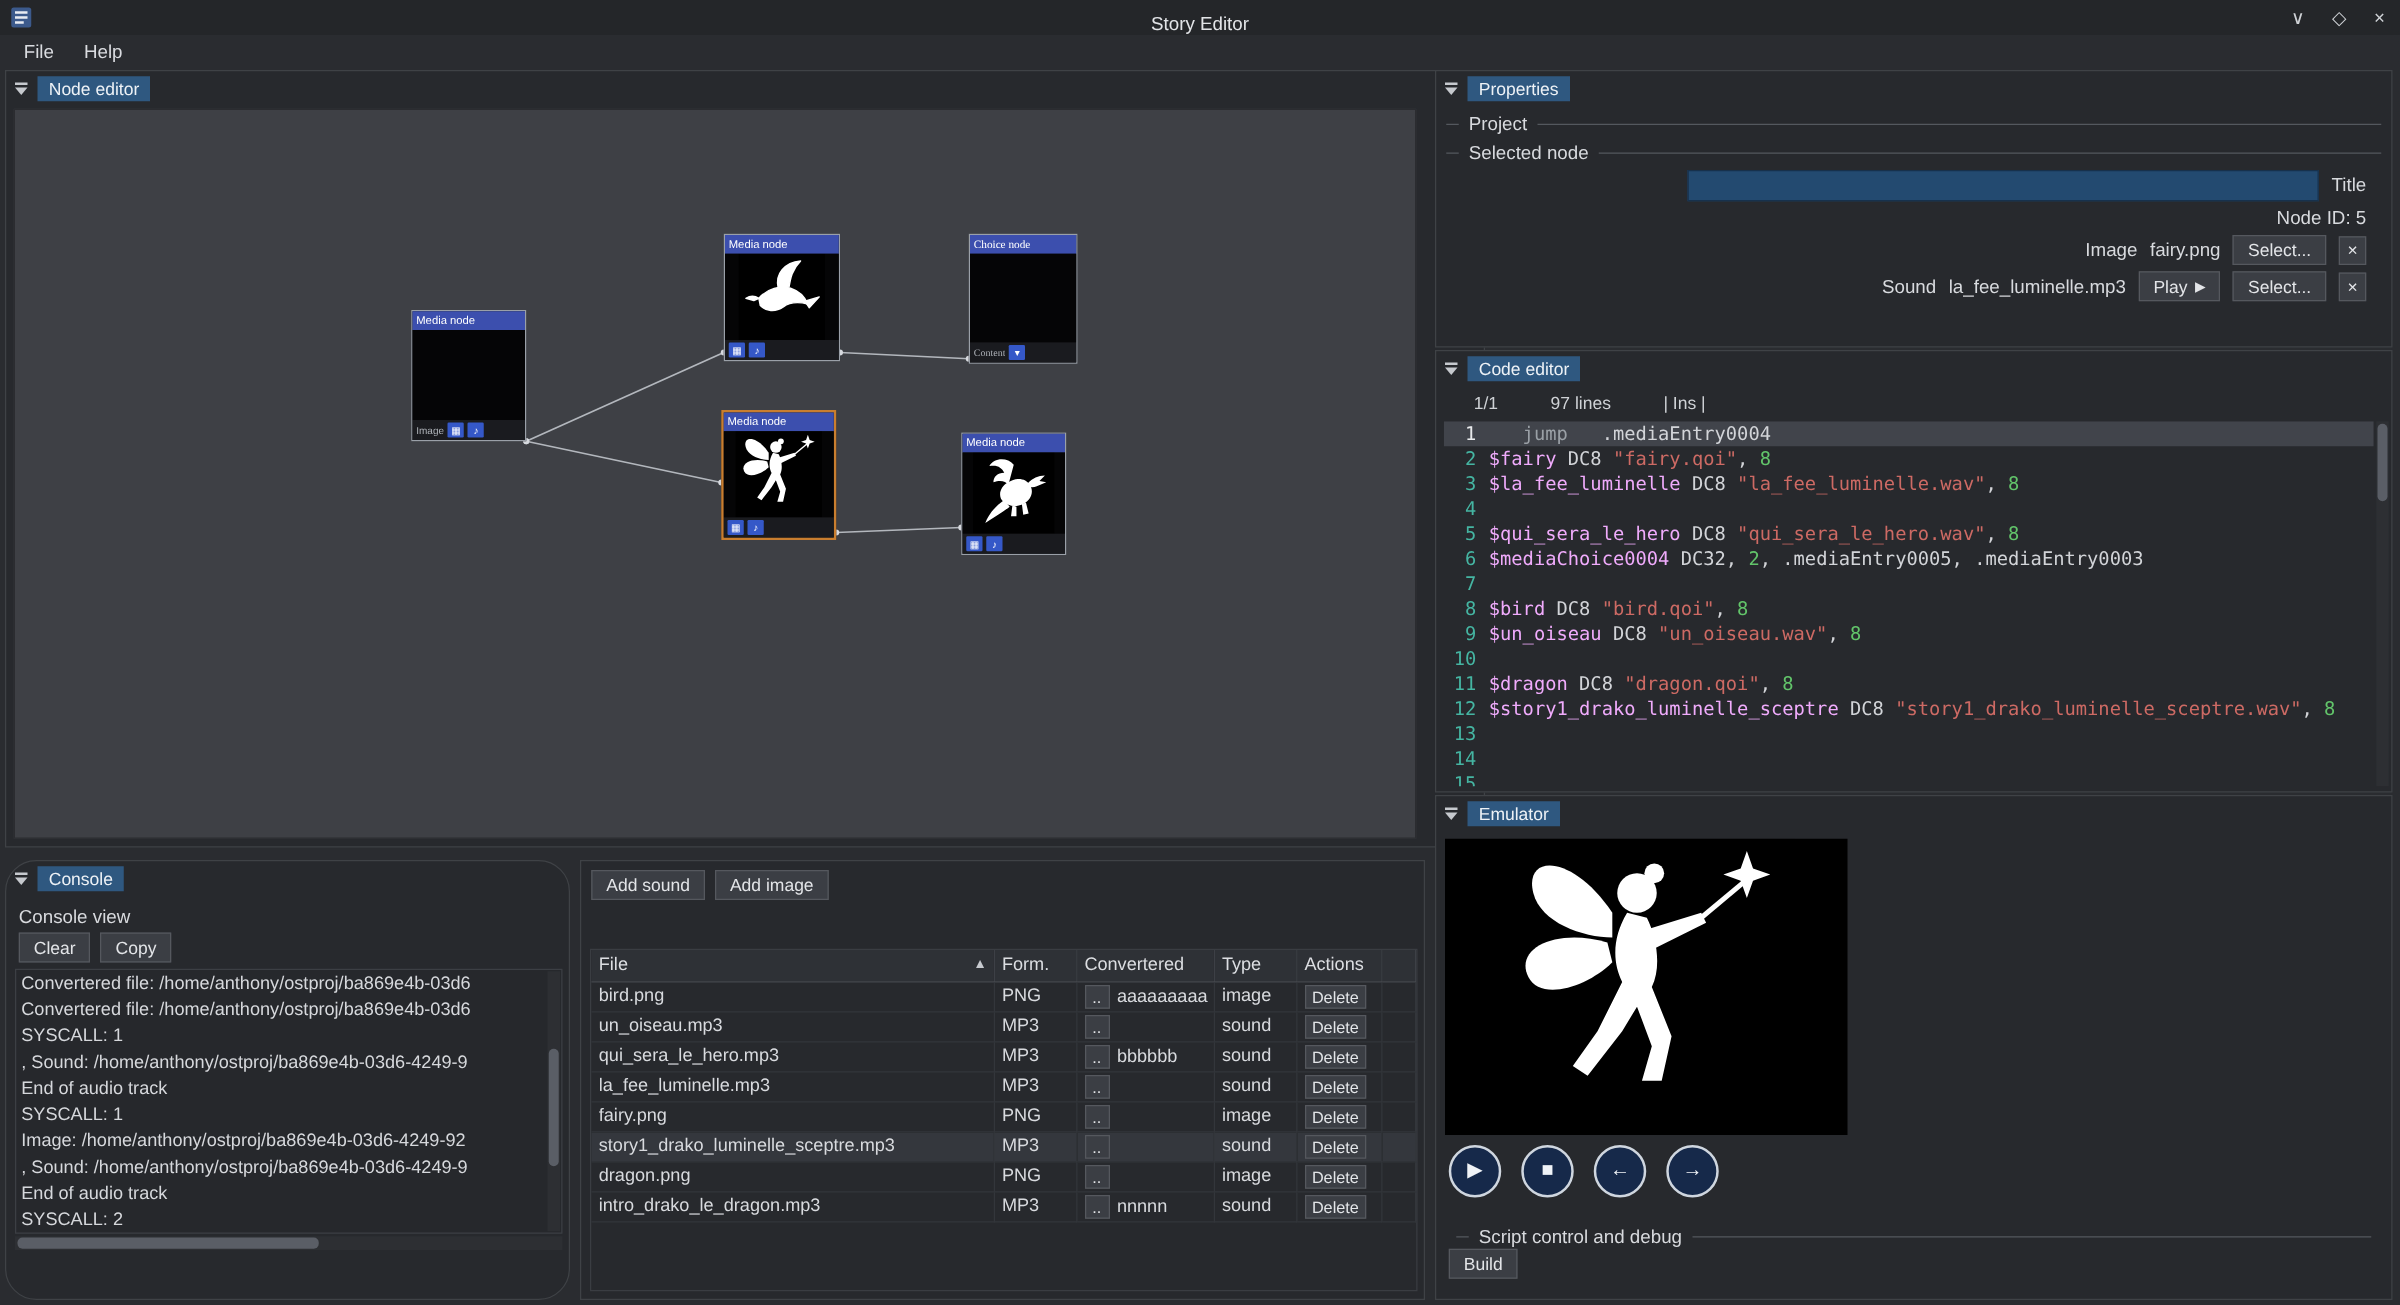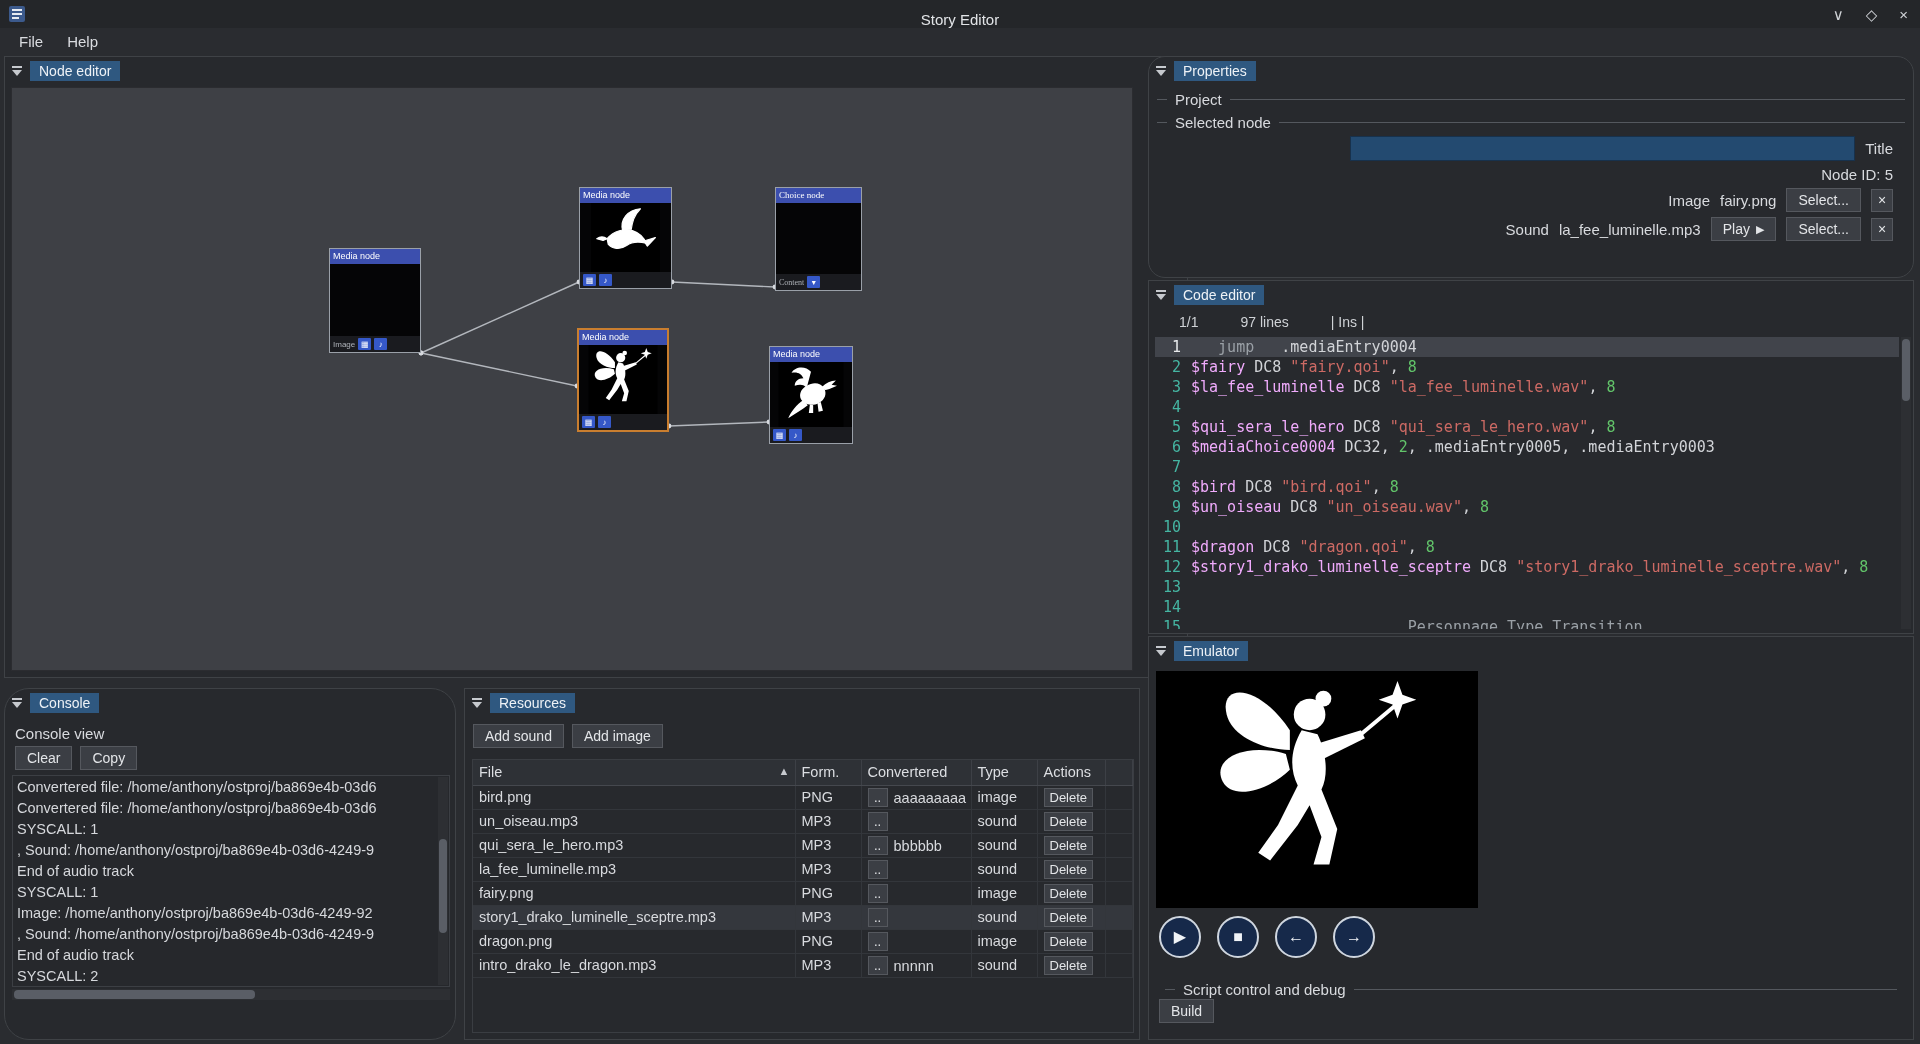--- a/index.html
+++ b/index.html
@@ -25,21 +25,21 @@
   .panel-header { height:28px; display:flex; align-items:center; gap:7px; padding:0 6px; }
   .collapse-icon { width:12px; height:11px; position:relative; display:inline-block; }
   .collapse-icon .bar { position:absolute; top:0; left:1px; width:10px; height:2px; background:#c6c9ce; }
   .collapse-icon .tri { position:absolute; top:4px; left:1px; width:0; height:0;
                         border-left:5px solid transparent; border-right:5px solid transparent; border-top:6px solid #c6c9ce; }
   .panel-title { background:#2f5880; color:#eef2f6; padding:2px 9px; font-size:14px; white-space:nowrap; }
 
   #panel-node-editor { left:4px;   top:56px;  width:1184px; height:622px; }
   #panel-console     { left:4px;   top:688px; width:452px;  height:352px;border-radius:25px; }
   #panel-resources   { left:464px; top:688px; width:676px;  height:352px; }
-  #panel-properties  { left:1148px; top:56px;  width:766px; height:222px;border-radius:17px; }
+  #panel-properties  { left:1148px; top:56px;  width:766px; height:222px; }
   #panel-code        { left:1148px; top:280px; width:766px; height:354px; }
   #panel-emulator    { left:1148px; top:636px; width:766px; height:404px; }
 
   
   .btn { display:inline-flex; align-items:center; justify-content:center; gap:6px;
          background:#3b3e44; border:1px solid #55585e; color:#e3e5e8; font-size:14px;
          font-family:"Liberation Sans", sans-serif; padding:3px 11px; cursor:default; }
   .btn.tiny { padding:0 5px; font-size:13px; min-width:20px; height:19px; }
   .btn.icon-btn { width:22px; height:23px; padding:0; font-size:14px; }
   .play-glyph { font-size:11px; }
@@ -310,21 +310,21 @@
       <div class="code-row"><span class="gutter">5</span><span class="code-text"><span class="tok-v">$qui_sera_le_hero</span><span class="tok-p"> DC8 </span><span class="tok-s">"qui_sera_le_hero.wav"</span><span class="tok-p">, </span><span class="tok-num">8</span></span></div>
       <div class="code-row"><span class="gutter">6</span><span class="code-text"><span class="tok-v">$mediaChoice0004</span><span class="tok-p"> DC32, </span><span class="tok-num">2</span><span class="tok-p">, .mediaEntry0005, .mediaEntry0003</span></span></div>
       <div class="code-row"><span class="gutter">7</span><span class="code-text"></span></div>
       <div class="code-row"><span class="gutter">8</span><span class="code-text"><span class="tok-v">$bird</span><span class="tok-p"> DC8 </span><span class="tok-s">"bird.qoi"</span><span class="tok-p">, </span><span class="tok-num">8</span></span></div>
       <div class="code-row"><span class="gutter">9</span><span class="code-text"><span class="tok-v">$un_oiseau</span><span class="tok-p"> DC8 </span><span class="tok-s">"un_oiseau.wav"</span><span class="tok-p">, </span><span class="tok-num">8</span></span></div>
       <div class="code-row"><span class="gutter">10</span><span class="code-text"></span></div>
       <div class="code-row"><span class="gutter">11</span><span class="code-text"><span class="tok-v">$dragon</span><span class="tok-p"> DC8 </span><span class="tok-s">"dragon.qoi"</span><span class="tok-p">, </span><span class="tok-num">8</span></span></div>
       <div class="code-row"><span class="gutter">12</span><span class="code-text"><span class="tok-v">$story1_drako_luminelle_sceptre</span><span class="tok-p"> DC8 </span><span class="tok-s">"story1_drako_luminelle_sceptre.wav"</span><span class="tok-p">, </span><span class="tok-num">8</span></span></div>
       <div class="code-row"><span class="gutter">13</span><span class="code-text"></span></div>
       <div class="code-row"><span class="gutter">14</span><span class="code-text"></span></div>
-      <div class="code-row"><span class="gutter">15</span><span class="code-text"><span class="tok-d">                        Personnage Type Transition</span></span></div>
+      <div class="code-row"><span class="gutter">15</span></div>
     </div>
   <div class="vscroll" id="code-scrollbar">
     <div class="thumb" style="top:2px;height:62px"></div>
   </div>
 </div>
 
 <div class="panel" id="panel-emulator">
   <div class="panel-header">
     <span class="collapse-icon">
         <span class="bar"></span>
@@ -396,27 +396,20 @@
     <div class="vscroll" id="console-vscroll">
       <div class="thumb" style="top:30%;height:45%"></div>
     </div>
   </div>
   <div class="hscroll" id="console-hscroll">
     <div class="thumb" style="left:2px;width:55%"></div>
   </div>
 </div>
 
 <div class="panel" id="panel-resources">
-  <div class="panel-header">
-    <span class="collapse-icon">
-        <span class="bar"></span>
-        <span class="tri"></span>
-      </span>
-    <span class="panel-title">Resources</span>
-  </div>
   <div class="res-buttons">
     <button class="btn">Add sound</button>
     <button class="btn">Add image</button>
   </div>
   <div class="res-table-wrap">
     <table class="res-table">
       <thead>
           <tr>
             <th class="col-0"><span>File</span><span class="sort-icon">▲</span></th>
             <th class="col-1"><span>Form.</span></th>

